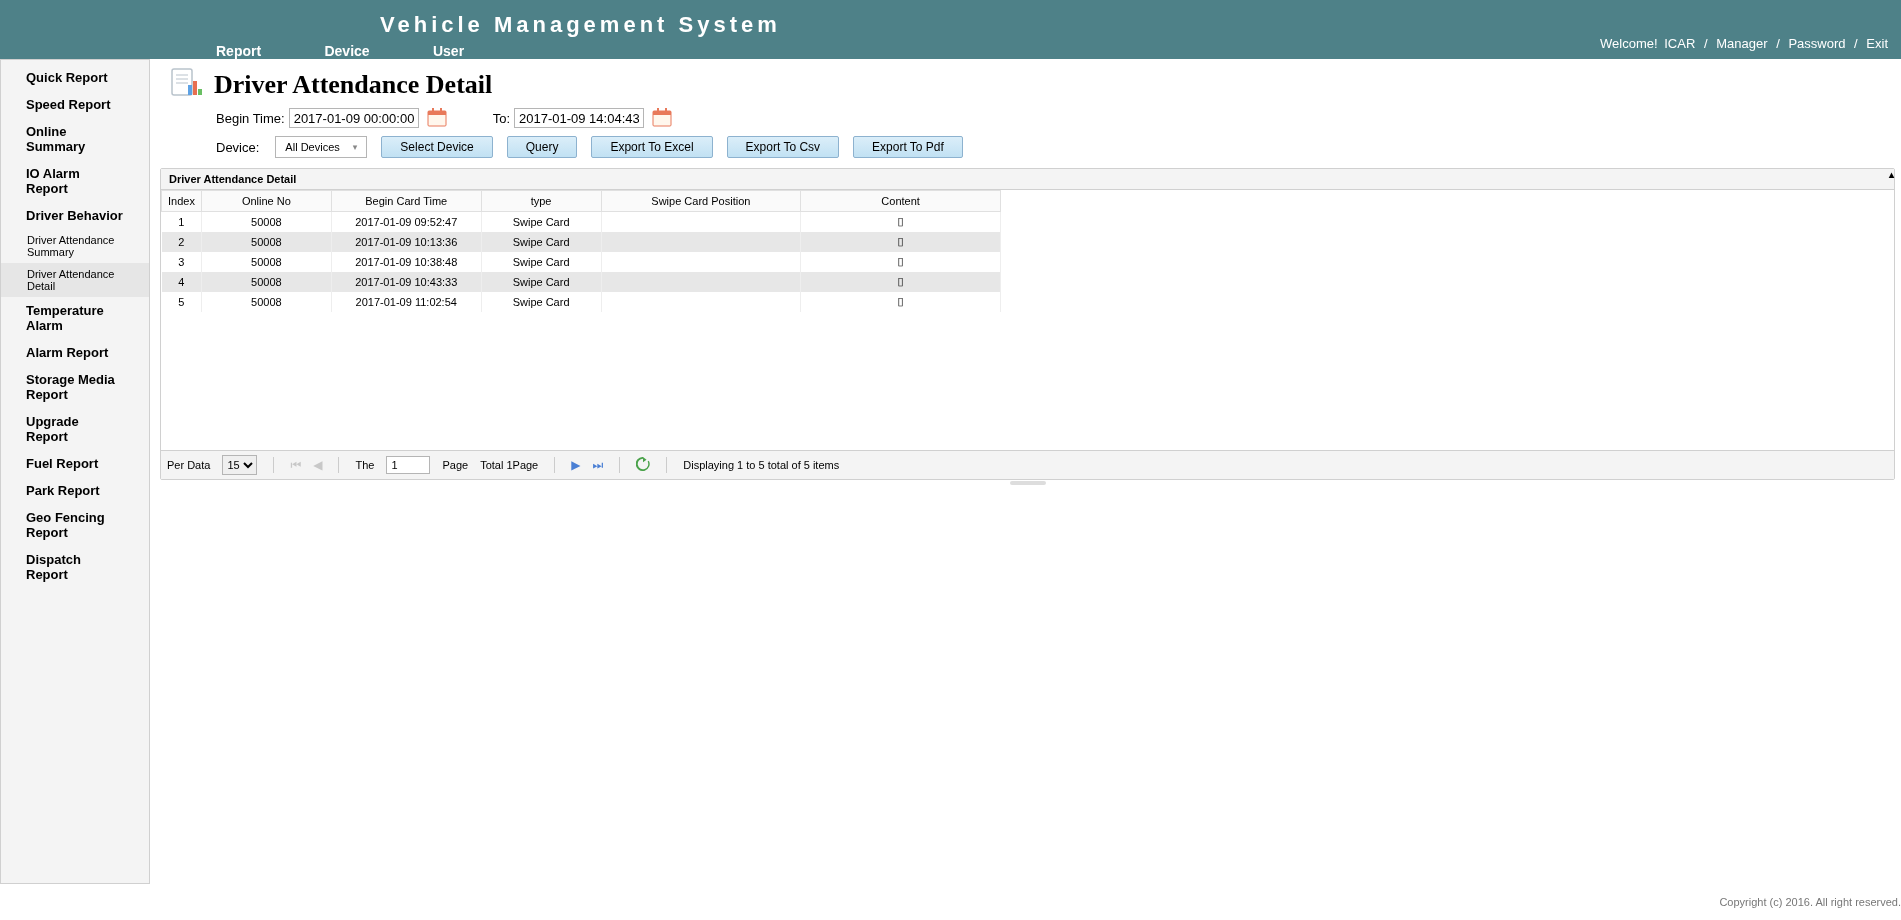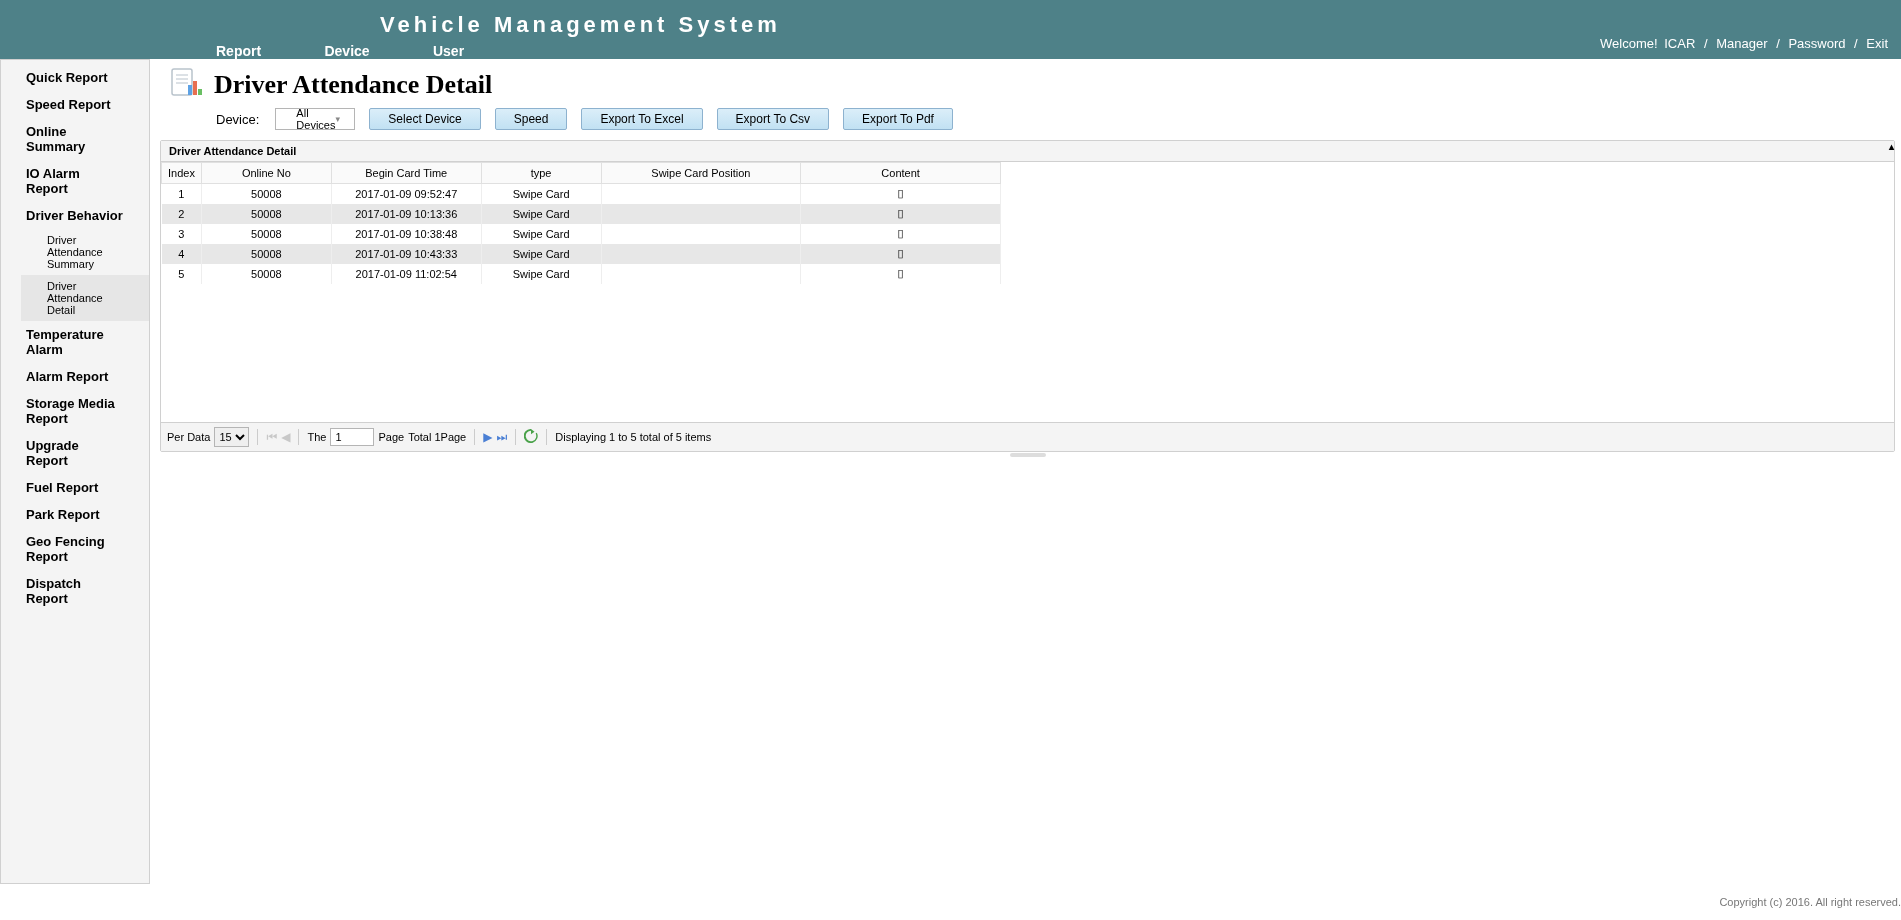--- a/index.html
+++ b/index.html
@@ -13,58 +13,58 @@
   .topbar-menu span { margin-right:60px; font-size:14px; font-weight:bold; cursor:pointer; }
   .topbar-userinfo { position:absolute; right:10px; bottom:8px; font-size:13px; }
   .topbar-userinfo a { color:#fff; text-decoration:none; margin:0 3px; cursor:pointer; }
   .topbar-userinfo span.sep { margin:0 2px; }
 
   .main { display:flex; flex:1; min-height:0; }
 
   
   .sidebar { width:150px; border:1px solid #d0d0d0; background:#f4f4f4; padding-top:4px; }
   .sidebar .item { padding:6px 25px; font-size:13px; font-weight:bold; cursor:pointer; }
-  .sidebar .sub { padding:5px 26px; font-size:11px; font-weight:normal; cursor:pointer;margin-left:20px; }
+  .sidebar .sub { padding:5px 26px; font-size:11px; font-weight:normal; cursor:pointer; }
   .sidebar .sub.active { background:#e6e6e6; }
 
   
   .content { flex:1; padding:8px 6px 0 10px; display:flex; flex-direction:column; }
 
   
   .page-heading { display:flex; align-items:center; margin-bottom:6px; }
   .page-heading .icon svg { width:32px; height:32px; margin:0 12px 0 10px; }
   .page-heading h1 { font-family:"Times New Roman",serif; font-size:26px; font-weight:bold; margin:0; }
 
   .filter-row { margin-left:56px; margin-bottom:8px; display:flex; align-items:center; }
   .filter-row .lbl { font-size:13px; margin-right:4px; }
   .filter-row input.date { width:130px; height:20px; border:1px solid #b5b5b5; padding:0 4px; font-size:13px; }
   .cal-icon { width:20px; height:20px; display:inline-block; margin-left:8px; cursor:pointer; }
   .cal-icon svg { width:20px; height:20px; }
 
   .filter-row2 { margin-left:56px; margin-bottom:10px; display:flex; align-items:center; gap:14px; }
   .filter-row2 .lbl { font-size:13px; margin-right:2px; }
-  .device-select { width:80px; height:22px; border:1px solid #b5b5b5; background:#fff; padding:2px 20px; font-size:11px; display:flex; align-items:center; justify-content:space-between; cursor:pointer; }
+  .device-select { width:92px; height:22px; border:1px solid #b5b5b5; background:#fff; padding:2px 9px; font-size:11px; display:flex; align-items:center; justify-content:space-between; cursor:pointer; }
   .device-select .caret { font-size:9px; color:#888; }
 
   .btn { background:linear-gradient(#dbeef9,#c1e1f3); border:1px solid #8db2cf; border-radius:2px; height:22px; padding:0 18px; font-size:12px; cursor:pointer; }
 
   
   .grid-panel { border:1px solid #d0d0d0; border-radius:2px; display:flex; flex-direction:column; position:relative; }
   .grid-title { background:#f4f4f4; border-bottom:1px solid #d0d0d0; padding:4px 8px; font-size:11px; font-weight:bold; position:relative; }
   .grid-title .tri { position:absolute; right:0; top:0; font-size:10px; cursor:pointer; }
 
   .grid-table { border-collapse:collapse; width:840px; }
   .grid-table th { background:#fafafa; border:1px solid #e0e0e0; padding:4px 6px; font-weight:normal; font-size:11px; text-align:center; }
   .grid-table td { border-right:1px solid #eee; padding:3px 6px; font-size:11px; text-align:center; height:20px; }
   .grid-table tr.even { background:#fff; }
   .grid-table tr.odd { background:#e7e7e7; }
 
   .grid-body { min-height:260px; background:#fff; }
 
-  .pager { border-top:1px solid #d0d0d0; background:#f4f4f4; padding:4px 6px; display:flex; align-items:center; gap:4px; font-size:11px; }
+  .pager { border-top:1px solid #d0d0d0; background:#f4f4f4; padding:4px 6px; display:flex; align-items:center; gap:12px; font-size:11px; }
   .pager .sep { width:1px; height:16px; background:#ccc; margin:0 4px; }
   .pager input { width:44px; height:18px; border:1px solid #b5b5b5; padding:0 4px; font-size:11px; }
   .pager select { height:20px; border:1px solid #b5b5b5; font-size:11px; }
   .pager .navbtn { color:#4a7fd4; cursor:pointer; font-size:12px; }
   .pager .navbtn.dim { color:#c8c8c8; }
   .refresh-icon svg { width:14px; height:14px; }
 
   
   .footer { text-align:right; font-size:11px; color:#777; padding:12px 0; margin-top:auto; }
 
@@ -124,29 +124,52 @@
           <line x1="6" y1="12" x2="18" y2="12" stroke="#b9c3cc"></line>
           <line x1="6" y1="16" x2="18" y2="16" stroke="#b9c3cc"></line>
           <rect x="18" y="18" width="4" height="10" fill="#5ea2e5"></rect>
           <rect x="23" y="14" width="4" height="14" fill="#e76f51"></rect>
           <rect x="28" y="22" width="4" height="6" fill="#6abf63"></rect>
         </svg>
       </span>
       <h1>Driver Attendance Detail</h1>
     </div>
 
+    <div class="filter-row">
+      <span class="lbl">Begin Time:</span>
+      <input class="date" value="2017-01-09 00:00:00" style="">
+      <span class="cal-icon">
+        <svg viewBox="0 0 20 20">
+            <rect x="1" y="3" width="18" height="15" rx="1" fill="#fff7ed" stroke="#e8795a"></rect>
+            <rect x="1" y="3" width="18" height="4" fill="#e8795a"></rect>
+            <rect x="5" y="0" width="2" height="5" fill="#e8795a"></rect>
+            <rect x="13" y="0" width="2" height="5" fill="#e8795a"></rect>
+          </svg>
+      </span>
+      <span style="width:46px"></span>
+      <span class="lbl">To:</span>
+      <input class="date" value="2017-01-09 14:04:43" style="">
+      <span class="cal-icon">
+        <svg viewBox="0 0 20 20">
+            <rect x="1" y="3" width="18" height="15" rx="1" fill="#fff7ed" stroke="#e8795a"></rect>
+            <rect x="1" y="3" width="18" height="4" fill="#e8795a"></rect>
+            <rect x="5" y="0" width="2" height="5" fill="#e8795a"></rect>
+            <rect x="13" y="0" width="2" height="5" fill="#e8795a"></rect>
+          </svg>
+      </span>
+    </div>
 
     <div class="filter-row2">
       <span class="lbl">Device:</span>
       <div class="device-select">
         <span>All Devices</span>
         <span class="caret">▾</span>
       </div>
       <button class="btn">Select Device</button>
-      <button class="btn">Speed</button>
+      <button class="btn">Query</button>
       <button class="btn">Export To Excel</button>
       <button class="btn">Export To Csv</button>
       <button class="btn">Export To Pdf</button>
     </div>
 
     <div class="grid-panel">
       <div class="grid-title">
         <span>Driver Attendance Detail</span>
         <span class="tri">▴</span>
       </div>

